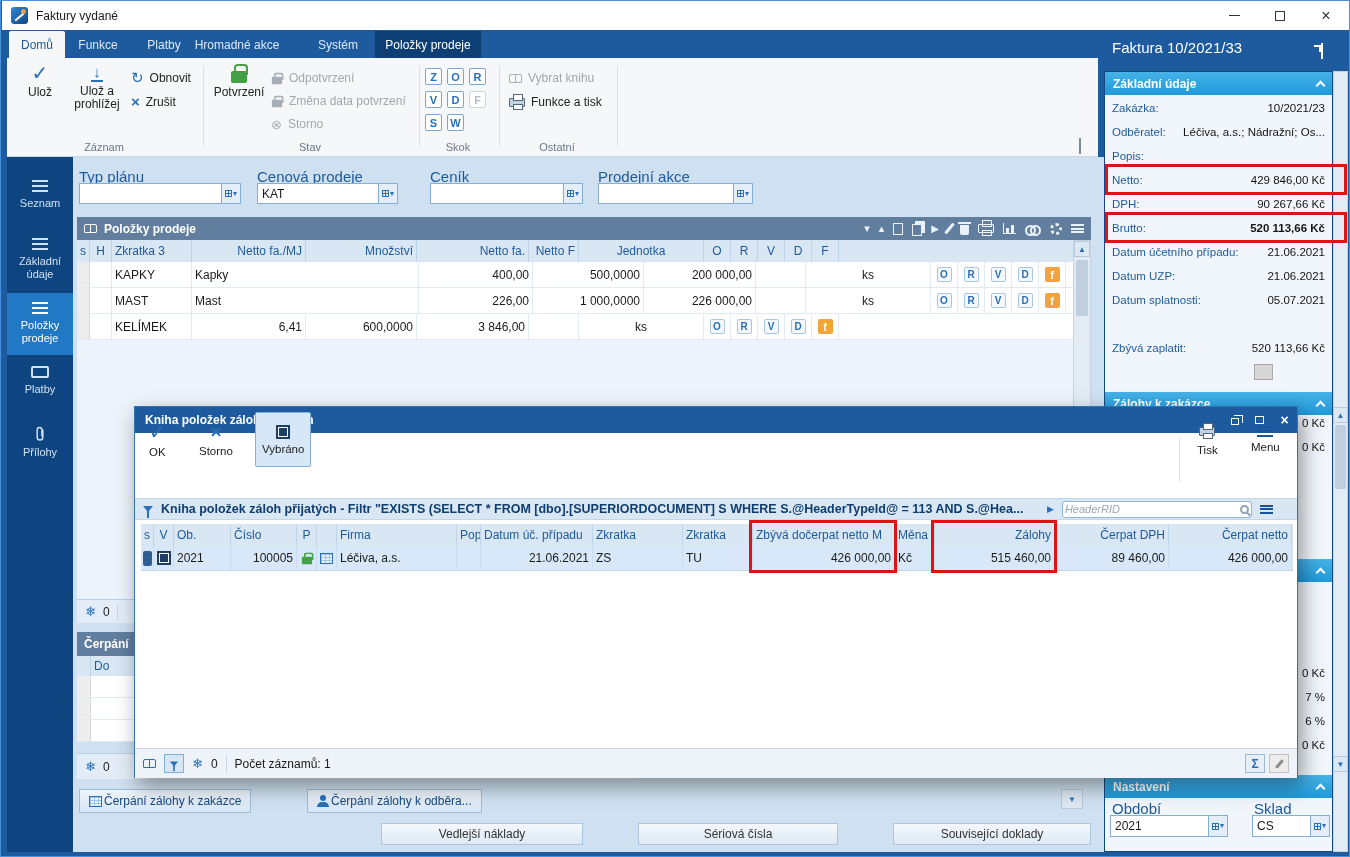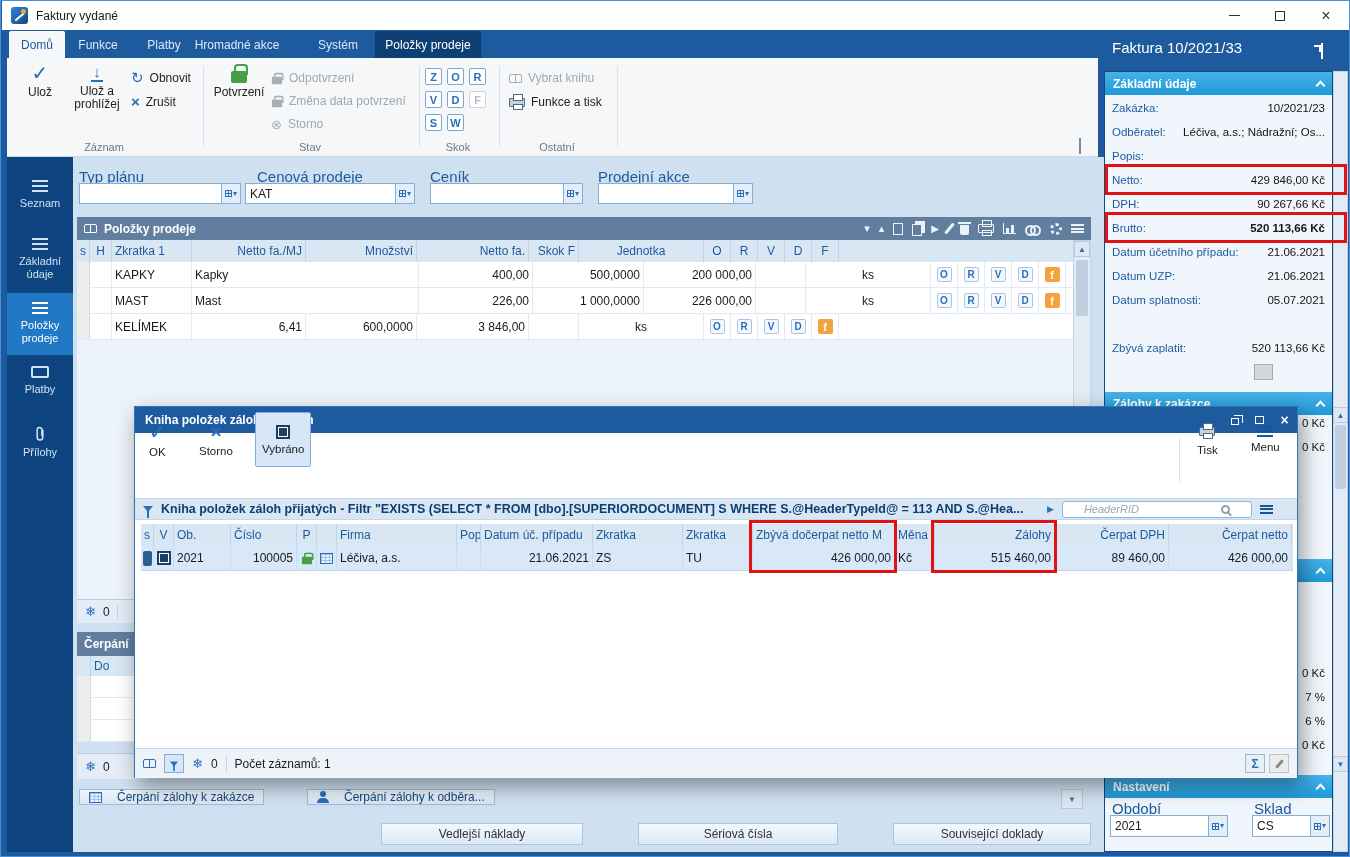--- a/index.html
+++ b/index.html
@@ -102,39 +102,39 @@
 .fflag{width:15px;height:15px;background:#f2a33c;border-radius:2px;color:#fff;font-weight:bold;font-size:11px;display:flex;align-items:center;justify-content:center;margin:auto}
 .d-s{width:13px}.d-v{width:20px}.d-ob{width:57px}.d-ci{width:66px}.d-p{width:20px}.d-ic{width:20px}.d-fi{width:120px}.d-po{width:24px}.d-da{width:112px}.d-z1{width:90px}.d-z2{width:70px}.d-zb{width:142px}.d-me{width:40px}.d-ce{width:120px}.d-cd{width:114px}.d-cn{width:123px}
 
 .dialog{left:133px;top:405px;width:1164px;height:372px;background:#fff;border:1px solid #2f74b8;box-shadow:4px 8px 20px rgba(0,0,0,.4);z-index:30}
 .dtitle{left:0;top:0;width:100%;height:26px;background:#1d5a9e;color:#fff;display:flex;align-items:center;padding-left:10px;font-weight:bold;font-size:12px}
 .dctrl{width:25px;height:100%;display:flex;align-items:center;justify-content:center;color:#fff}
 .dbtn{top:5px;height:55px;display:flex;flex-direction:column;align-items:center;justify-content:center;gap:4px;font-size:11.5px;color:#222;padding:0 6px;border-radius:2px}
 .dbtn.pressed{background:#d7e7f8;border:1px solid #7fafdc}
 .dfilter{left:0;top:91px;width:100%;height:22px;background:#d9e7f5;border-top:1px solid #c3d7ea;border-bottom:1px solid #c3d7ea;display:flex;align-items:center;padding:0 8px;gap:8px}
 .ftext{font-weight:bold;color:#0e3d70;font-size:12.5px;white-space:nowrap;overflow:hidden;width:878px}
-.searchbox{width:190px;height:17px;background:#fff;border:1px solid #8fb6da;border-radius:3px;display:flex;align-items:center;padding:0 21px;gap:4px}
+.searchbox{width:190px;height:17px;background:#fff;border:1px solid #8fb6da;border-radius:3px;display:flex;align-items:center;padding:0 2px;gap:4px}
 .searchbox input{flex:1;border:none;outline:none;font-size:11px;font-family:inherit;color:#333;min-width:0;background:transparent}
 .searchbox input::placeholder{font-style:italic;color:#98a6b4}
 .dstatus{left:0;top:341px;width:100%;height:30px;background:#eef3f9;border-top:1px solid #c6d6e6;display:flex;align-items:center;padding:0 8px;gap:8px;font-size:12px}
 .minibox{width:20px;height:19px;border:1px solid #9db8d4;background:#e6eef7;display:flex;align-items:center;justify-content:center;color:#2a6fb8}
 .minibox.pressed{background:#d7e7f8;border-color:#7fafdc}
 .minibox.gray{background:#ececec;border-color:#c2c2c2;color:#8a8a8a}
 .vdiv{width:1px;height:16px;background:#c8d4e0}
 
 .panelbody{left:1103px;top:70px;width:229px;height:781px;background:#f1f6fc;border:1px solid #12497f}
 .sec{left:1104px;width:227px;height:23px;background:linear-gradient(#46b2e8,#1f9ad9);color:#fff;font-weight:bold;font-size:12px;display:flex;align-items:center;padding:0 8px}
 .prow{left:1104px;width:227px;height:24px;display:flex;align-items:center;padding:0 7px;font-size:11.5px}
 .plabel{color:#1d5a9c;white-space:nowrap}
 .pval{margin-left:auto;color:#141414;white-space:nowrap}
 .track{background:#e3ecf5;border:1px solid #c3d4e4}
 .sbtn{background:#dde8f2;border:1px solid #b7c9da;display:flex;align-items:center;justify-content:center;color:#2a6fb8;font-size:8px}
 .thumb{background:#bfcfdf;border-radius:2px}
 
-.act{height:16px;background:linear-gradient(#eef4fb,#d8e6f4);border:1px solid #9dbcda;display:flex;align-items:center;gap:15px;padding:0 9px;color:#15487e;font-size:12px}
+.act{height:24px;background:linear-gradient(#eef4fb,#d8e6f4);border:1px solid #9dbcda;display:flex;align-items:center;gap:2px;padding:0 9px;color:#15487e;font-size:12px}
 .bbar{height:22px;background:linear-gradient(#f4f8fc,#dde9f4);border:1px solid #aac6e0;display:flex;align-items:center;justify-content:center;color:#333;font-size:12px}
 .redbox{border:3px solid #e01212;z-index:40;pointer-events:none}
 .snow{color:#2a6fb8;font-size:13px;line-height:1}
 </style>
 </head>
 <body>
 
 <div class="window">
 
   <div class="r" style="left:72px;top:156px;width:1031px;height:695px;background:#cfe0f0"></div>
@@ -278,21 +278,21 @@
       <span>Přílohy</span>
     </div>
   </div>
 
   <div class="r flabel" style="left:78px;top:167px">Typ plánu</div>
   <div class="r fcombo" style="left:78px;top:182px;width:162px">
     <span class="fval"></span>
     <span class="combo-btn"></span>
   </div>
   <div class="r flabel" style="left:256px;top:167px">Cenová prodeje</div>
-  <div class="r fcombo" style="left:244px;top:182px;width:170px">
+  <div class="r fcombo" style="left:256px;top:182px;width:141px">
     <span class="fval">KAT</span>
     <span class="combo-btn"></span>
   </div>
   <div class="r flabel" style="left:429px;top:167px">Ceník</div>
   <div class="r fcombo" style="left:429px;top:182px;width:153px">
     <span class="fval"></span>
     <span class="combo-btn"></span>
   </div>
   <div class="r flabel" style="left:597px;top:167px">Prodejní akce</div>
   <div class="r fcombo" style="left:597px;top:182px;width:155px">
@@ -314,25 +314,25 @@
       <span class="printer wt" style="margin:0"></span>
       <span class="chart"></span>
       <span class="binoc"></span>
       <span class="gear"></span>
       <span class="ham"></span>
     </span>
   </div>
   <div class="r ghead" style="left:76px;top:239px;width:996px;height:22px;background:#d9e7f5">
     <span class="hcell w-s ctr">s</span>
     <span class="hcell w-h ctr">H</span>
-    <span class="hcell w-zk">Zkratka 1</span>
+    <span class="hcell w-zk">Zkratka 3</span>
     <span class="hcell w-a num">Netto fa./MJ</span>
     <span class="hcell w-b num">Množství</span>
     <span class="hcell w-c num">Netto fa.</span>
-    <span class="hcell w-sl num">Skok F</span>
+    <span class="hcell w-sl num">Netto F</span>
     <span class="hcell w-j ctr">Jednotka</span>
     <span class="hcell w-fl ctr">O</span>
     <span class="hcell w-fl ctr">R</span>
     <span class="hcell w-fl ctr">V</span>
     <span class="hcell w-fl ctr">D</span>
     <span class="hcell w-fl ctr">F</span>
   </div>
 
   <div class="r grow" style="left:76px;top:261px;width:996px;height:26px;background:#fff;border-bottom:1px solid #e1eaf4">
     <span class="ccell w-s cell-s"></span>

